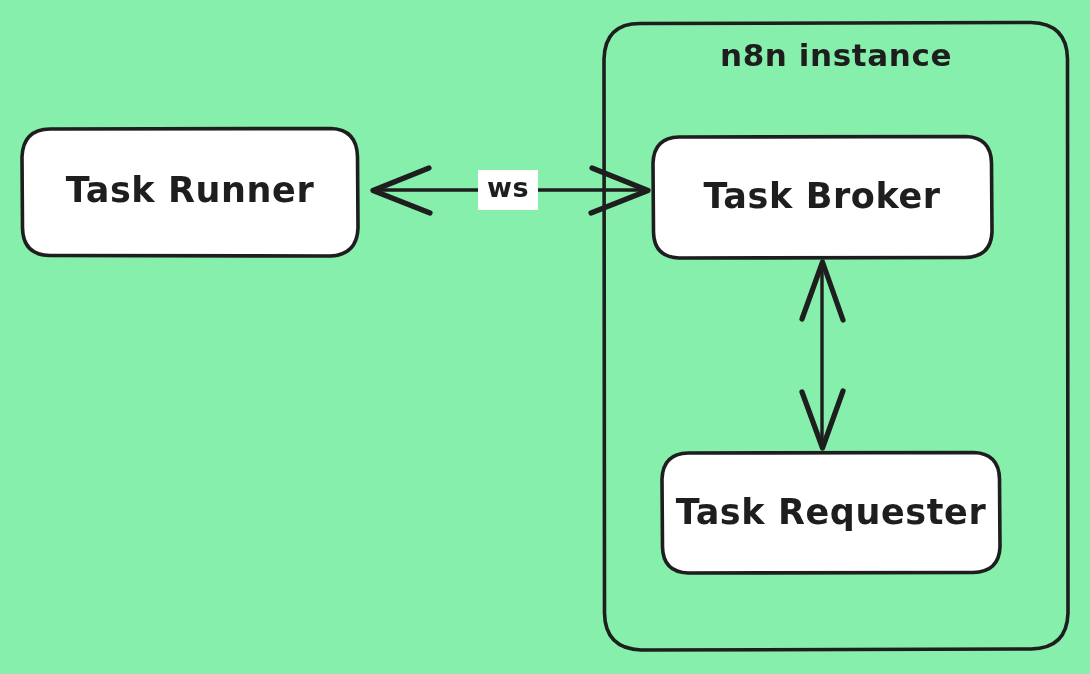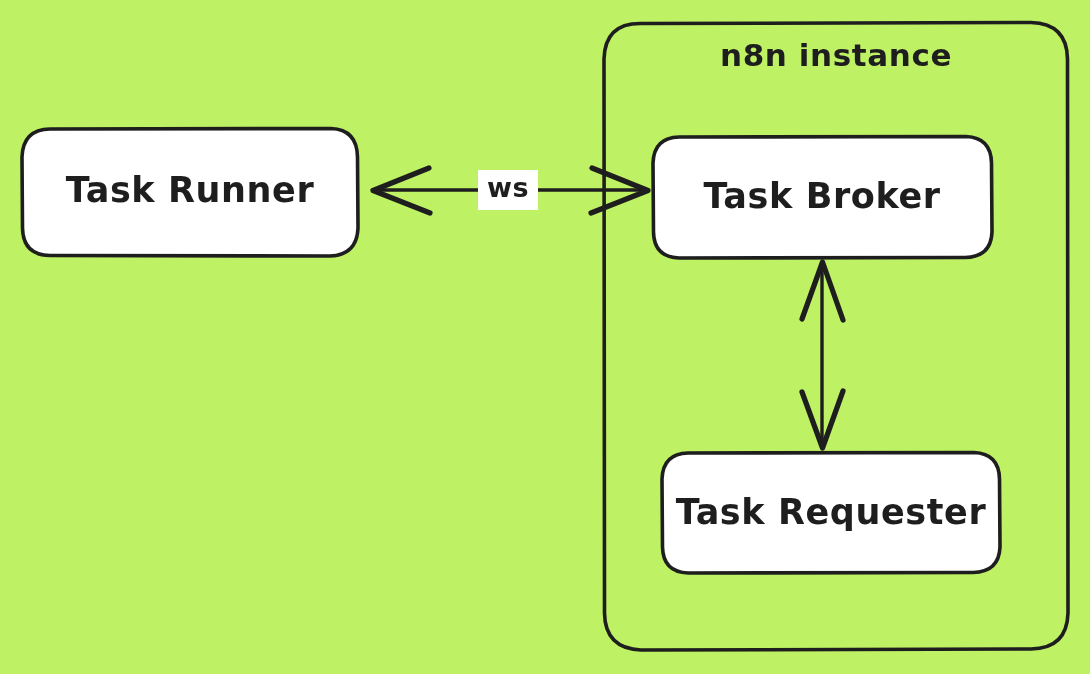--- a/index.html
+++ b/index.html
@@ -8,21 +8,21 @@
     padding: 0;
     background: #ffffff;
   }
   body {
     font-family: "DejaVu Sans", sans-serif;
   }
   #canvas {
     position: relative;
     width: 1090px;
     height: 674px;
-    background: #bef264;
+    background: #86efac;
     overflow: hidden;
   }
   #diagram-svg {
     position: absolute;
     left: 0;
     top: 0;
     width: 1090px;
     height: 674px;
   }
   .node-shape {

